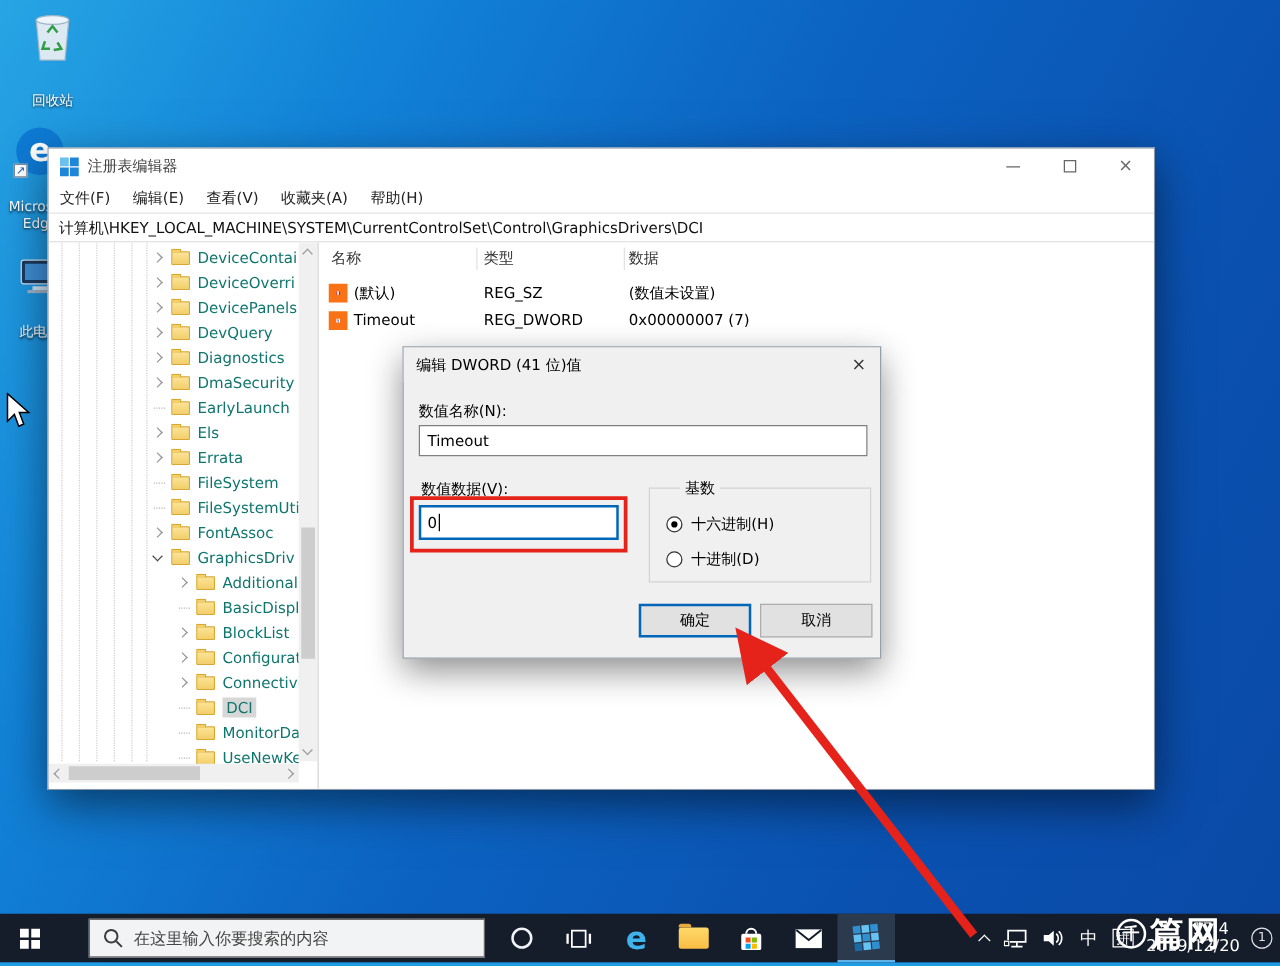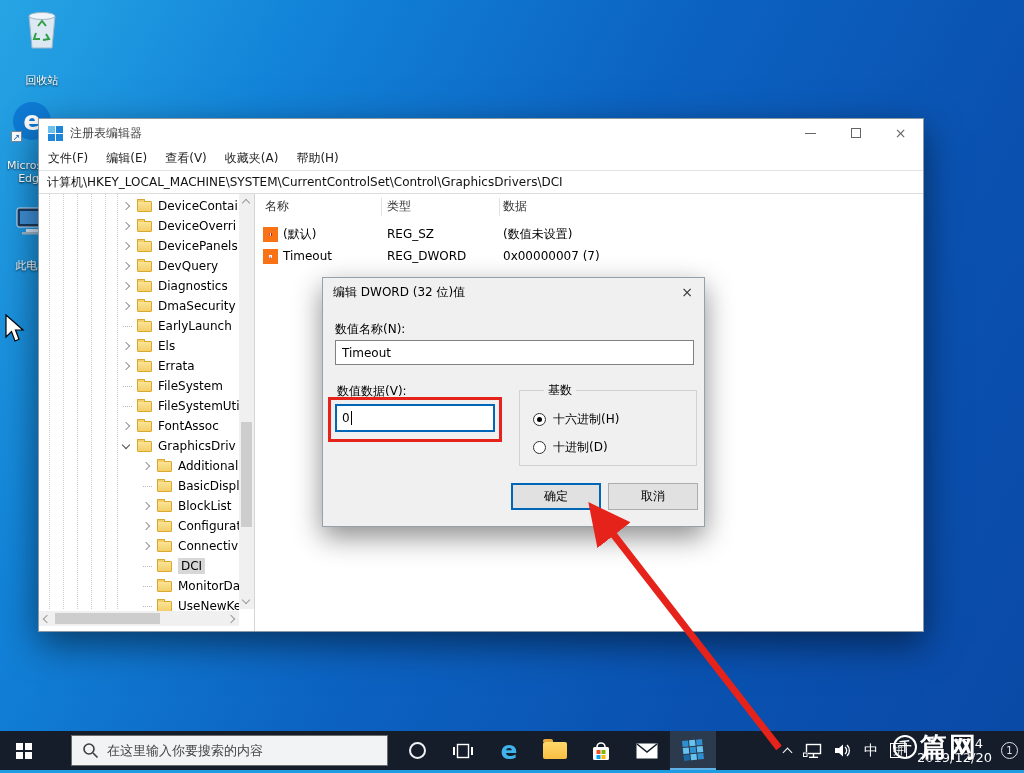--- a/index.html
+++ b/index.html
@@ -28,21 +28,21 @@
   #rw-menubar { position:absolute; left:0; top:28px; right:0; height:23px; background:#fff; display:flex; align-items:center; font-size:12px; color:#222; }
   .menu-item { padding:0 9px; height:100%; display:flex; align-items:center; }
   #rw-addrbar { position:absolute; left:0; top:51px; right:0; height:24px; background:#fff;
     border-top:1px solid #e3e3e3; border-bottom:1px solid #dcdcdc; display:flex; align-items:center; }
   #rw-addr { font-size:12px; color:#111; padding-left:8px; white-space:nowrap; overflow:hidden; }
 
   #rw-body { position:absolute; left:0; top:75px; right:0; bottom:0; background:#fff; }
   #tree-pane { position:absolute; left:0; top:0; width:215px; bottom:0; overflow:hidden; }
   .tguide { position:absolute; top:0; bottom:22px; width:0; border-left:1px dotted #cfcfcf; }
   #tree-rows { position:absolute; left:0; top:2px; right:15px; }
-  .trow { height:20px; display:flex; align-items:center; font-size:12px; color:#000000; white-space:nowrap; overflow:hidden; }
+  .trow { height:20px; display:flex; align-items:center; font-size:12px; color:#0f766e; white-space:nowrap; overflow:hidden; }
   .trow.lv0 { padding-left:84px; }
   .trow.lv1 { padding-left:104px; }
   .chv { flex:0 0 auto; width:6px; height:6px; border-right:1.3px solid #969696; border-bottom:1.3px solid #969696;
     transform:rotate(-45deg); margin-right:8px; }
   .chv.exp { border-color:#4a4a4a; transform:rotate(45deg); margin-top:-3px; }
   .stub { flex:0 0 auto; width:9px; border-top:1px dotted #b9b9b9; margin-right:5px; }
   .fold { flex:0 0 auto; position:relative; width:15px; height:11px; background:linear-gradient(#fbe396,#f3cf6a);
     border:1px solid #d9a82c; border-radius:1px; margin-right:6px; }
   .fold::before { content:""; position:absolute; left:-1px; top:-3px; width:6px; height:2px;
     background:#f3cf6a; border:1px solid #d9a82c; border-bottom:none; border-radius:1px 1px 0 0; }
@@ -358,21 +358,21 @@
           <span class="vc-name">Timeout</span>
           <span class="vc-type">REG_DWORD</span>
           <span class="vc-data">0x00000007 (7)</span>
         </div>
       </div>
     </div>
   </div>
 
   <div id="dlg">
     <div id="dlg-titlebar">
-      <span id="dlg-title">编辑 DWORD (32 位)值</span>
+      <span id="dlg-title">编辑 DWORD (41 位)值</span>
       <span id="dlg-close">
           <span>×</span>
         </span>
     </div>
     <span class="dlbl" style="left:12px; top:43px;">数值名称(N):</span>
     <div id="dlg-name-input">
         <span>Timeout</span>
       </div>
 
     <span class="dlbl" style="left:14px; top:105px;">数值数据(V):</span>

